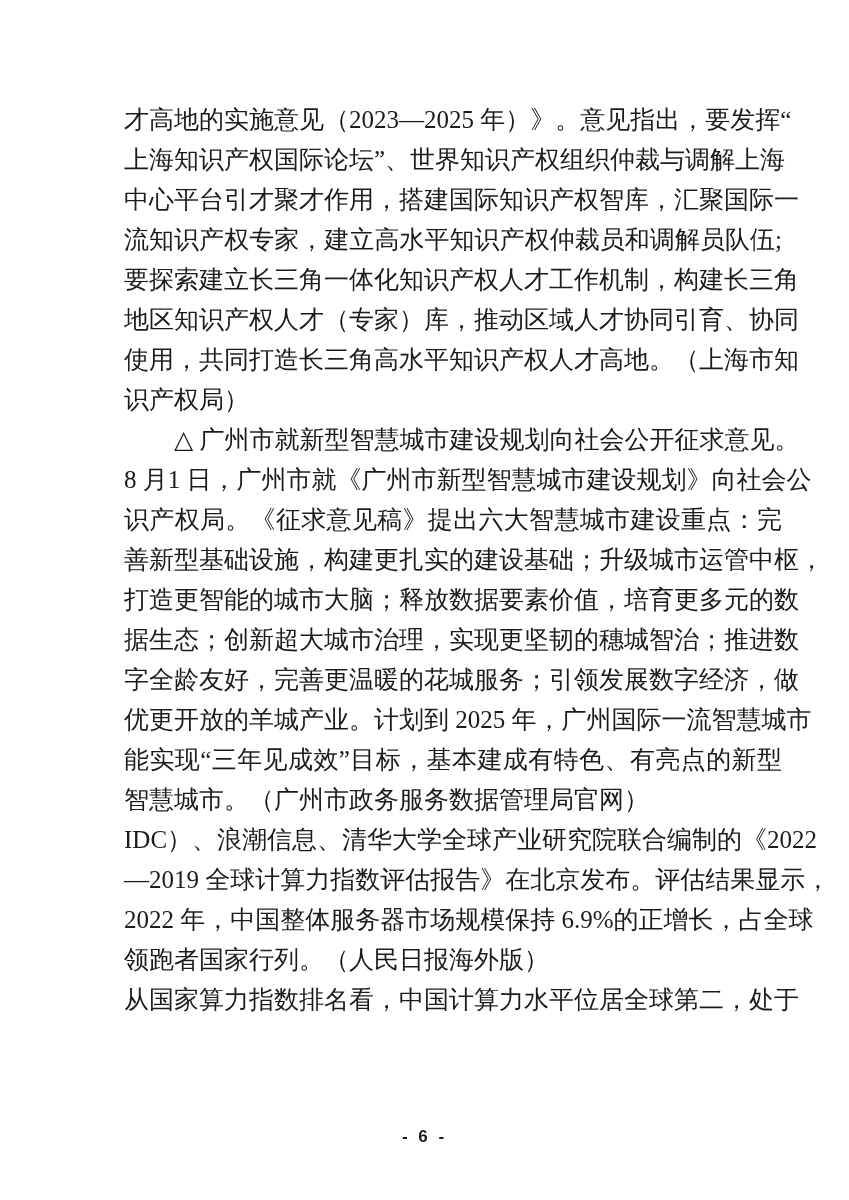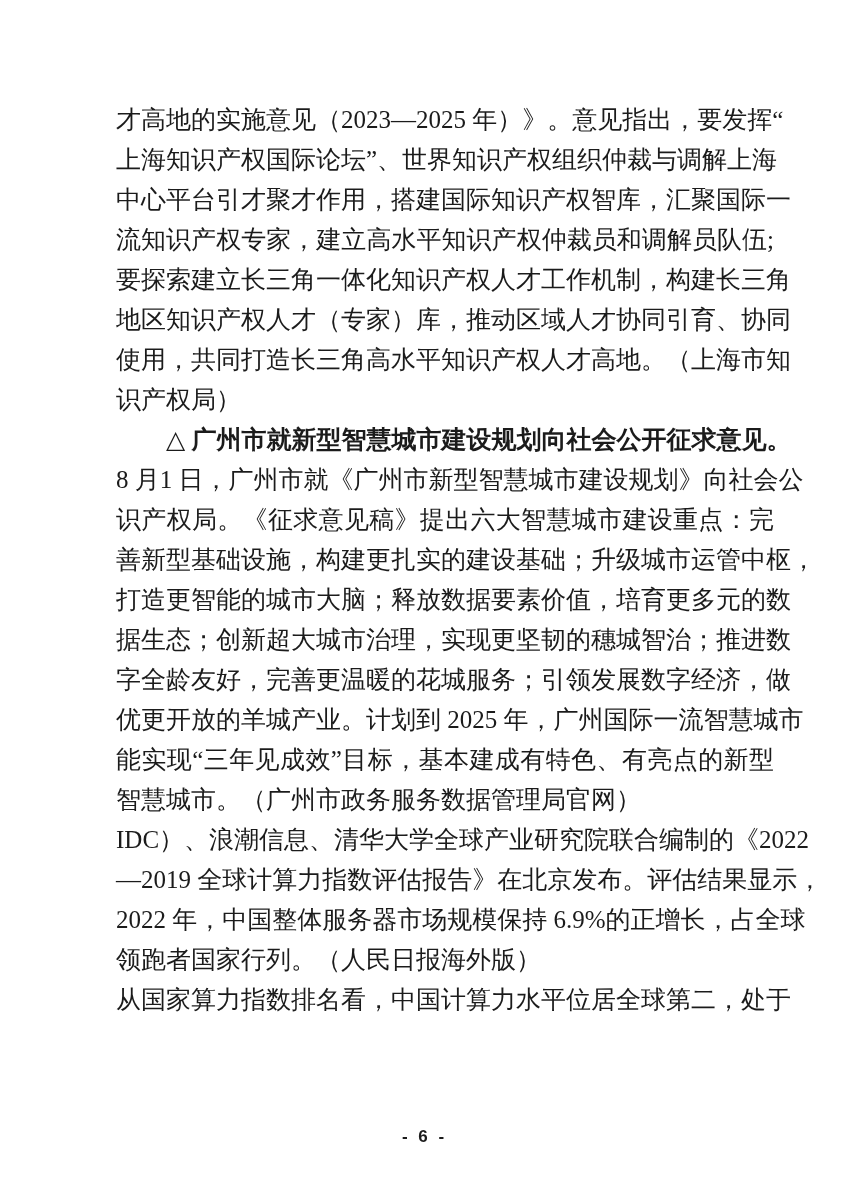--- a/index.html
+++ b/index.html
@@ -11,21 +11,21 @@
     position: relative;
     width: 849px;
     height: 1200px;
     background: #ffffff;
     overflow: hidden;
     font-family: "Liberation Serif", "DejaVu Serif", serif;
     color: #1b1b1b;
   }
   .text-block {
     position: absolute;
-    left: 116px;
+    left: 124px;
     top: 100px;
     width: 658px;
   }
   .line {
     height: 40px;
     line-height: 40px;
     font-size: 25px;
     text-align: justify;
     text-align-last: justify;
     text-justify: inter-character;
@@ -33,21 +33,21 @@
     overflow: visible;
     color: #1b1b1b;
   }
   .line.last {
     text-align-last: left;
   }
   .line.indent {
     text-indent: 50px;
   }
   .seg-bold {
-    font-weight: bold;
+    font-weight: normal;
     margin-top: 11px;
   }
   .page-number {
     position: absolute;
     top: 1122px;
     left: 0;
     width: 100%;
     height: 30px;
     line-height: 30px;
     text-align: center;

